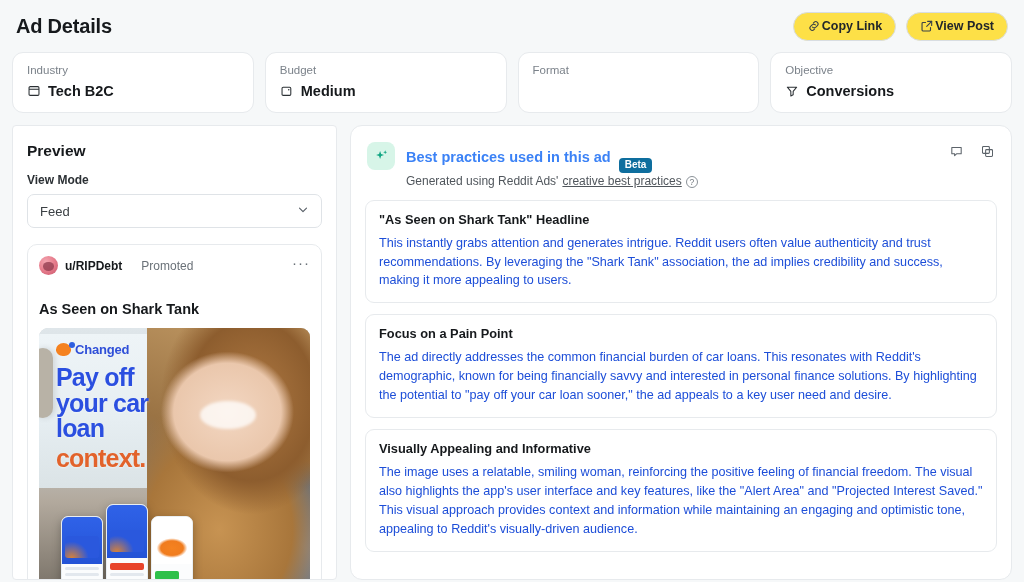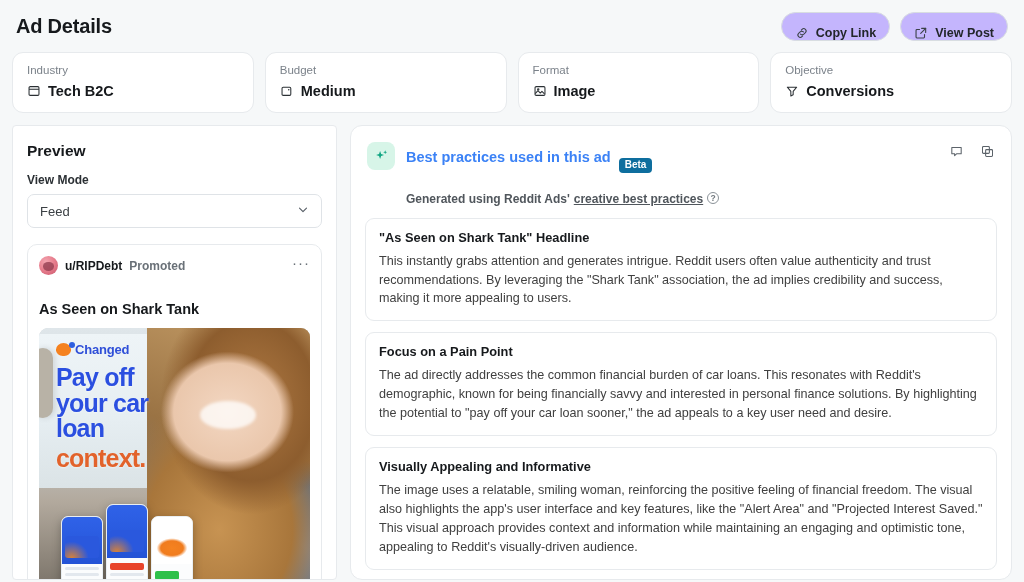--- a/index.html
+++ b/index.html
@@ -38,27 +38,27 @@
     letter-spacing: -0.2px;
     color: #16191c;
   }
   .topbar-actions {
     display: flex;
     gap: 10px;
     align-items: center;
   }
   .pill-btn {
     display: inline-flex;
-    align-items: flex-end;
-    gap: 7px;
+    align-items: center;
+    gap: 1px;
     height: 29px;
     padding: 0 13px;
     border: 1px solid #d8dde1;
     border-radius: 999px;
-    background: #c4b5fd;
+    background: #fde047;
     font-size: 12.5px;
     font-weight: 700;
     color: #22262a;
     cursor: pointer;
     white-space: nowrap;
   }
   .pill-btn svg { display: block; }
 
   
   .meta-row {
@@ -174,21 +174,22 @@
     opacity: .75;
   }
   .post-user {
     font-size: 12px;
     font-weight: 700;
     color: #16191c;
   }
   .post-promoted {
     font-size: 12px;
     color: #6a7178;
-    font-weight: 700;
+    font-weight: 400;
+    margin-left: 12px;
   }
   .post-more {
     margin-left: auto;
     color: #6a7178;
     font-size: 15px;
     letter-spacing: 1px;
     line-height: 10px;
     cursor: pointer;
     padding-bottom: 5px;
   }
@@ -379,27 +380,26 @@
     background: #0e6e9e;
     color: #ffffff;
     font-size: 10px;
     font-weight: 700;
     padding: 2px 6px 2.5px 6px;
     border-radius: 4px;
     line-height: 1;
     margin-top: 16px;
   }
   .bp-sub {
-    margin-top: 19px;
+    margin-top: 1px;
     font-size: 12px;
     color: #50565c;
     display: flex;
-    align-items: flex-start;
+    align-items: flex-end;
     gap: 4px;
-    font-weight: bold;
   }
   .bp-sub a {
     color: #50565c;
     text-decoration: underline;
     cursor: pointer;
   }
   .help-dot {
     width: 12px; height: 12px;
     border: 1px solid #8b9298;
     border-radius: 50%;
@@ -433,21 +433,21 @@
   }
   .bp-card-title {
     font-size: 12.8px;
     font-weight: 700;
     color: #16191c;
     margin-bottom: 7px;
   }
   .bp-card-body {
     font-size: 12.6px;
     line-height: 1.5;
-    color: #404040;
+    color: #1d4ed8;
   }
 </style>
 </head>
 <body>
 
 <div class="page">
 
   <div class="topbar">
     <div class="page-title">Ad Details</div>
     <div class="topbar-actions">
@@ -499,30 +499,20 @@
             <path d="M3.5 7.5a2 2 0 0 1 2-2h11a2 2 0 0 1 2 2v10a2 2 0 0 1-2 2h-11a2 2 0 0 1-2-2z"></path>
             <circle cx="15" cy="10" r="1.3" fill="#2b3034" stroke="none"></circle>
           </svg>
         </span>
         <span>Medium</span>
       </div>
     </div>
 
     <div class="meta-card">
       <div class="meta-label">Format</div>
-      <div class="meta-value">
-        <span>
-          <svg width="14" height="14" viewBox="0 0 24 24" fill="none" stroke="#2b3034" stroke-width="1.8" stroke-linejoin="round">
-            <rect x="3.5" y="4.5" width="17" height="15" rx="2"></rect>
-            <path d="M3.8 16.5l4.7-5 4 4 2.8-2.8 4.4 4.3"></path>
-            <circle cx="9" cy="9.2" r="1.2"></circle>
-          </svg>
-        </span>
-        <span>Image</span>
-      </div>
     </div>
 
     <div class="meta-card">
       <div class="meta-label">Objective</div>
       <div class="meta-value">
         <span>
           <svg width="14" height="14" viewBox="0 0 24 24" fill="none" stroke="#2b3034" stroke-width="1.8" stroke-linejoin="round">
             <path d="M4 5.5h16l-6 7v6l-4 2v-8z"></path>
           </svg>
         </span>

